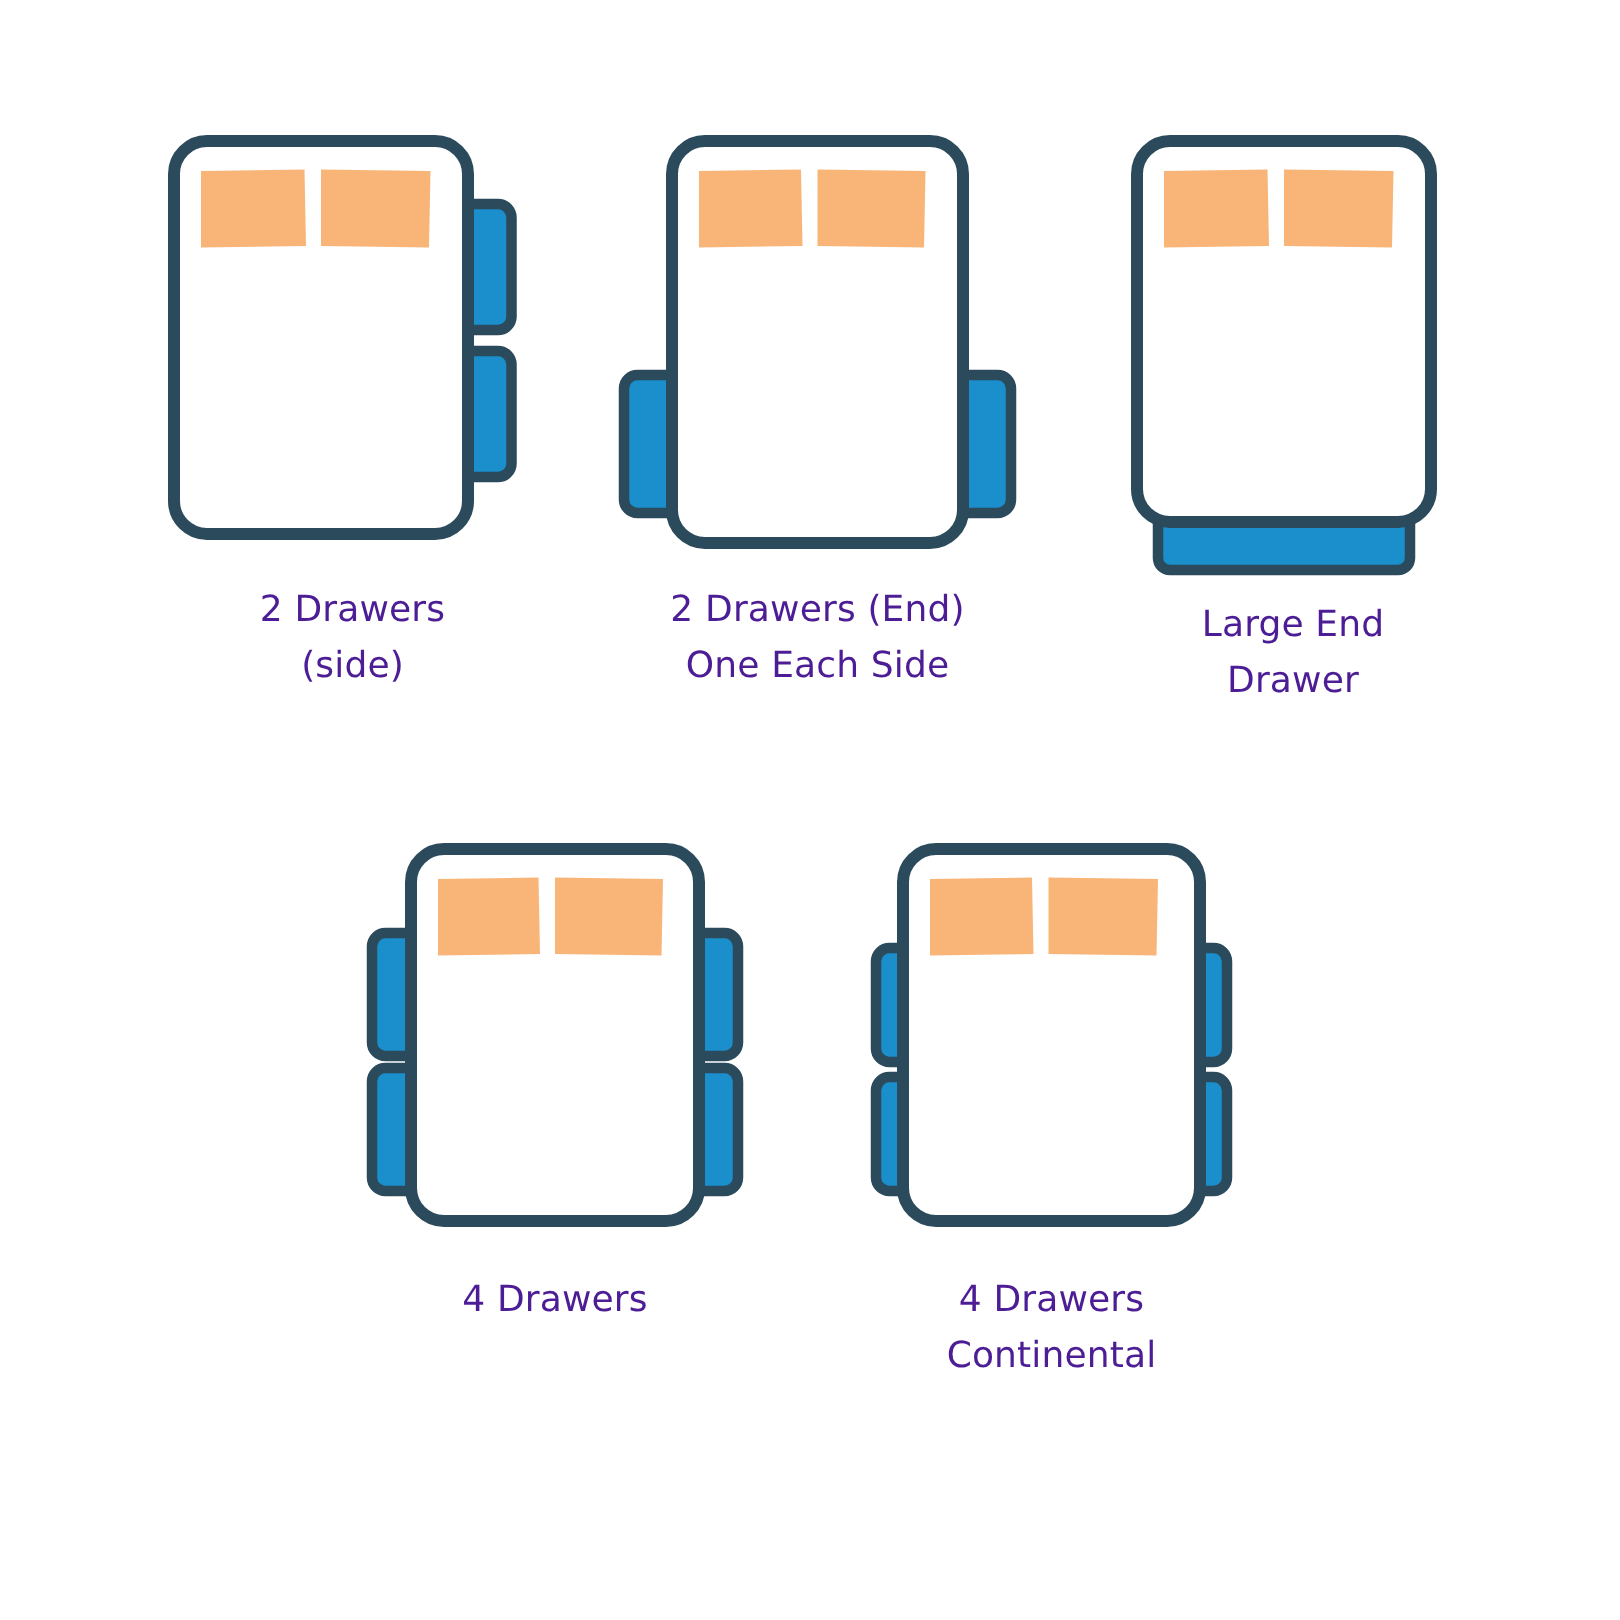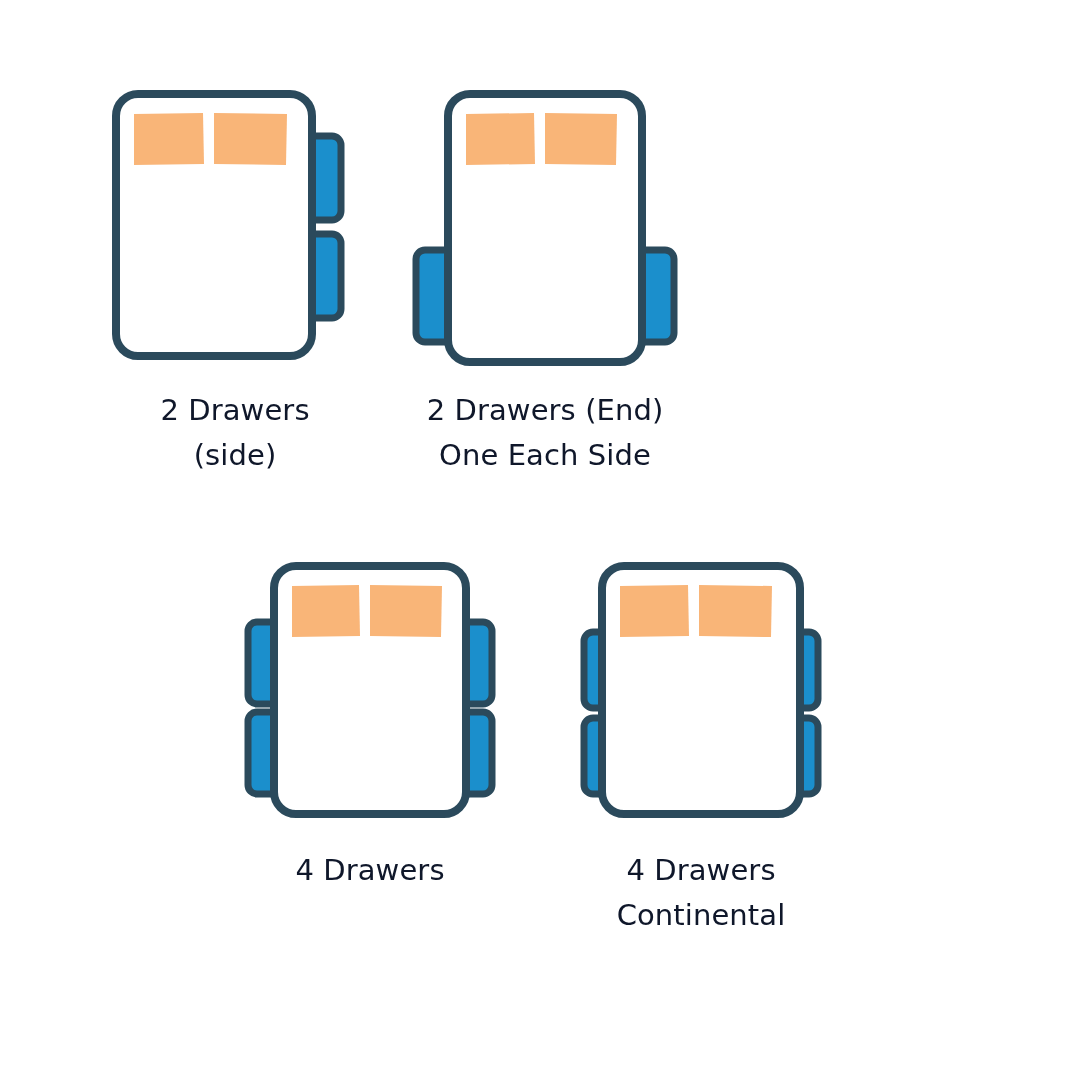--- a/index.html
+++ b/index.html
@@ -29,22 +29,22 @@
   .bed-figure {
     position: relative;
     width: 100%;
   }
 
   .caption {
     position: absolute;
     left: 50%;
     transform: translateX(-50%);
     text-align: center;
-    color: #0f172a;
-    font-size: 29px;
+    color: #4c1d95;
+    font-size: 24px;
     line-height: 1.55;
     white-space: pre-line;
     letter-spacing: 0.1px;
     font-weight: 400;
   }
 
   svg { display: block; overflow: visible; }
 </style>
 </head>
 <body>
@@ -83,20 +83,34 @@
         <g>
           <path d="M56 26 L124 25 L125 76 L56 77 Z" fill="#F9B578"></path>
           <path d="M135 25 L207 26 L206 77 L135 76 Z" fill="#F9B578"></path>
         </g>
       </svg>
     </div>
     <div class="caption" style="top:300px; width:340px;">2 Drawers (End)
 One Each Side</div>
   </div>
 
+  <div class="bed-cell" style="left:752px; top:88px; width:220px;">
+    <div class="bed-figure">
+      <svg viewBox="0 0 220 300" width="220" height="300">
+        <rect x="20" y="246" width="168" height="46" rx="8" fill="#1B8FCC" stroke="#2B4A5C" stroke-width="7"></rect>
+        <rect x="6" y="6" width="196" height="254" rx="22" fill="#FFFFFF" stroke="#2B4A5C" stroke-width="8"></rect>
+        <g>
+          <path d="M24 26 L93 25 L94 76 L24 77 Z" fill="#F9B578"></path>
+          <path d="M104 25 L177 26 L176 77 L104 76 Z" fill="#F9B578"></path>
+        </g>
+      </svg>
+    </div>
+    <div class="caption" style="top:310px; width:300px;">Large End
+Drawer</div>
+  </div>
 
   <div class="bed-cell" style="left:240px; top:560px; width:260px;">
     <div class="bed-figure">
       <svg viewBox="0 0 260 260" width="260" height="260">
         <g>
           <rect x="8" y="62" width="44" height="82" rx="9" fill="#1B8FCC" stroke="#2B4A5C" stroke-width="7"></rect>
           <rect x="8" y="152" width="44" height="82" rx="9" fill="#1B8FCC" stroke="#2B4A5C" stroke-width="7"></rect>
           <rect x="208" y="62" width="44" height="82" rx="9" fill="#1B8FCC" stroke="#2B4A5C" stroke-width="7"></rect>
           <rect x="208" y="152" width="44" height="82" rx="9" fill="#1B8FCC" stroke="#2B4A5C" stroke-width="7"></rect>
         </g>

